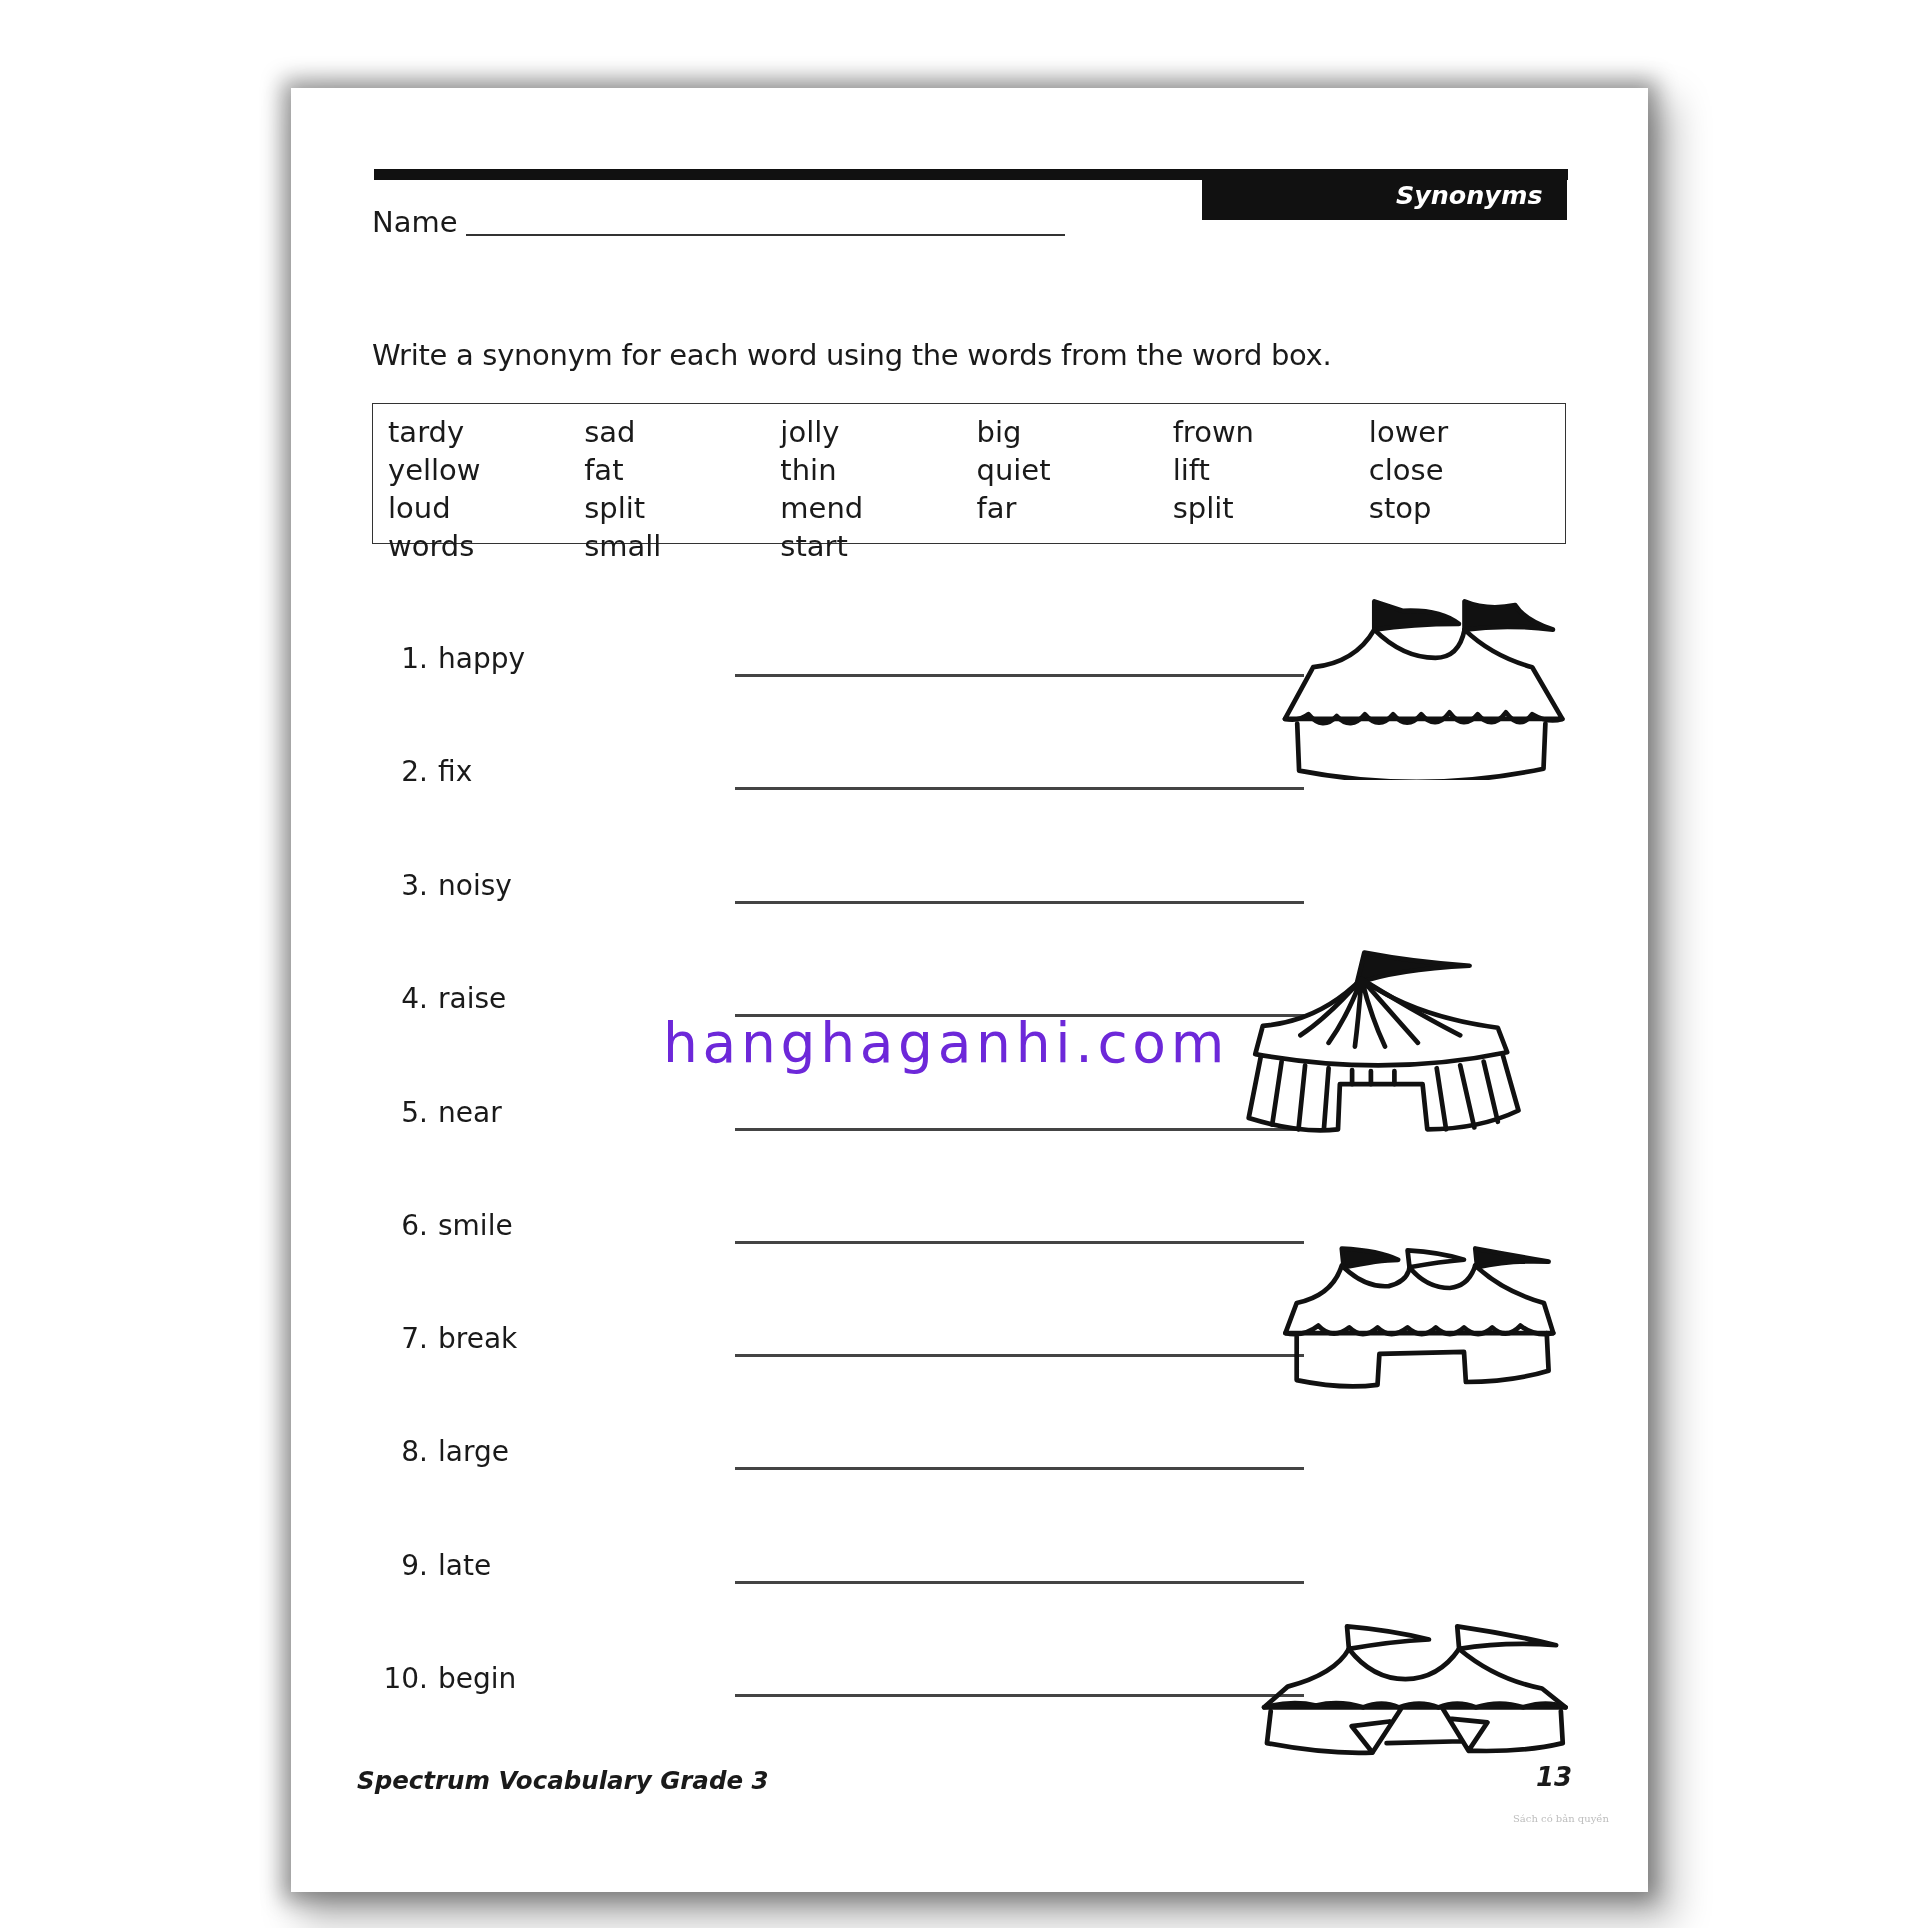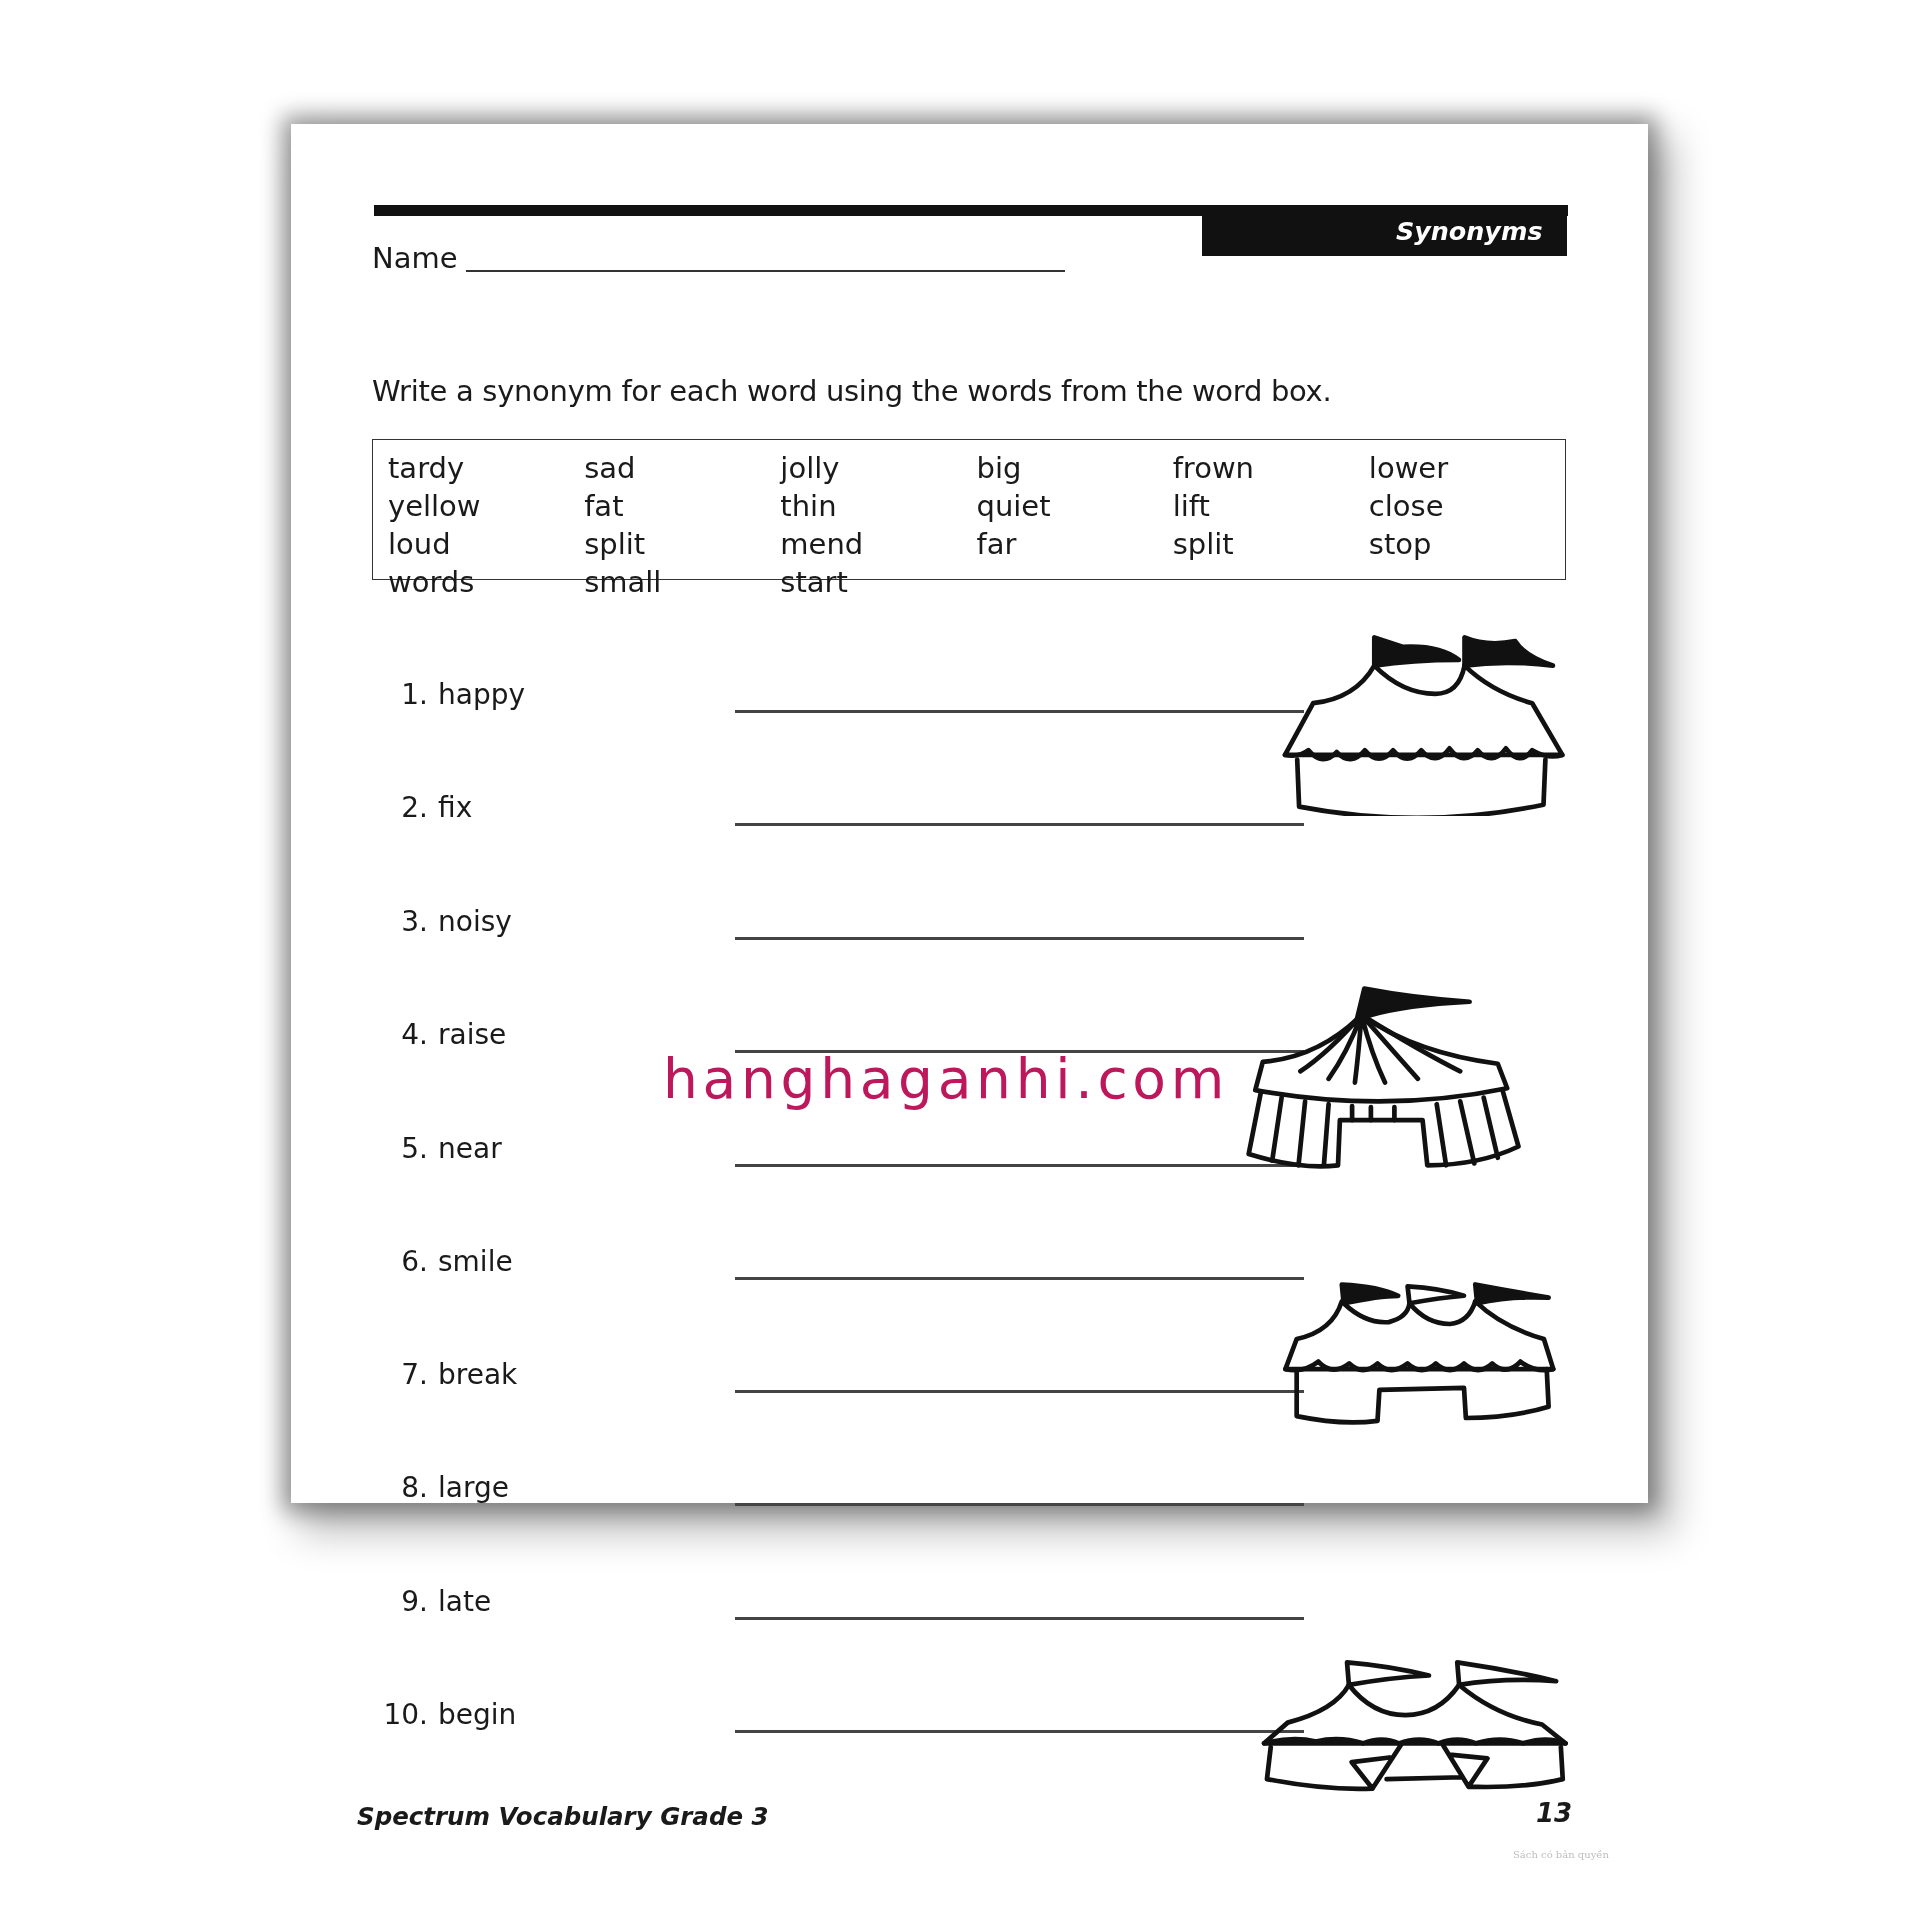--- a/index.html
+++ b/index.html
@@ -3,24 +3,23 @@
 <meta charset="utf-8">
 <style>
   html, body { margin: 0; padding: 0; }
   body {
     width: 1928px; height: 1928px; position: relative; overflow: hidden;
     background: #ffffff;
     font-family: "DejaVu Sans", "Liberation Sans", sans-serif;
     color: #1a1a1a;
   }
   .page {
-    position: absolute; left: 291px; top: 88px; width: 1357px; height: 1379px;
+    position: absolute; left: 291px; top: 88px; width: 1357px; height: 1804px;
     background: #ffffff;
     box-shadow: 0 0 21px 9.4px rgba(0,0,0,0.38), 17px 21px 36px 9.4px rgba(0,0,0,0.25);
-    margin-top: 36px;
   }
   .abs { position: absolute; }
   .top-rule { left: 83px; top: 81px; width: 1194px; height: 11.3px; background: #111; }
   .title-tab {
     left: 911px; top: 81px; width: 365px; height: 51px; background: #111;
     color: #fff; font-style: italic; font-weight: bold; font-size: 25.4px;
     display: flex; align-items: center; justify-content: flex-end; padding-right: 24.5px; box-sizing: border-box;
   }
   .name-label { left: 81px; top: 117px; font-size: 29px; }
   .name-line { left: 175px; top: 146px; width: 599px; height: 1.9px; background: #333; }
@@ -29,21 +28,21 @@
     left: 81px; top: 315px; width: 1194px; height: 141px; border: 1.9px solid #333; box-sizing: border-box;
     display: grid; grid-template-columns: repeat(6, 1fr); grid-auto-rows: 38px;
     padding: 9.4px 0 0 15px; font-size: 29px;
   }
   .word-box span { line-height: 38px; }
   .item { position: absolute; left: 81px; height: 47px; font-size: 28px; }
   .item .num { position: absolute; left: 0; width: 56px; text-align: right; }
   .item .word { position: absolute; left: 66px; }
   .item .line { position: absolute; left: 363px; top: 32px; width: 569px; height: 2.8px; background: #444; }
   .watermark {
-    left: 372px; top: 923px; font-size: 55px; letter-spacing: 4.7px; color: #be185d;
+    left: 372px; top: 923px; font-size: 55px; letter-spacing: 4.7px; color: #6d28d9;
     font-family: "DejaVu Sans", sans-serif;
   }
   .footer-title { left: 66px; top: 1678px; font-size: 24.5px; font-weight: bold; font-style: italic; }
   .footer-page { left: 1245px; top: 1674px; font-size: 26px; font-weight: bold; font-style: italic; }
   .copyright { left: 1222px; top: 1725px; font-size: 10px; color: #bdbdbd; font-family: "DejaVu Serif", serif; }
   svg.tent { position: absolute; fill: none; stroke: #111; stroke-width: 5; stroke-linejoin: round; stroke-linecap: round; }
   svg.tent .flag { fill: #111; stroke: #111; }
 </style>
 </head>
 <body>

